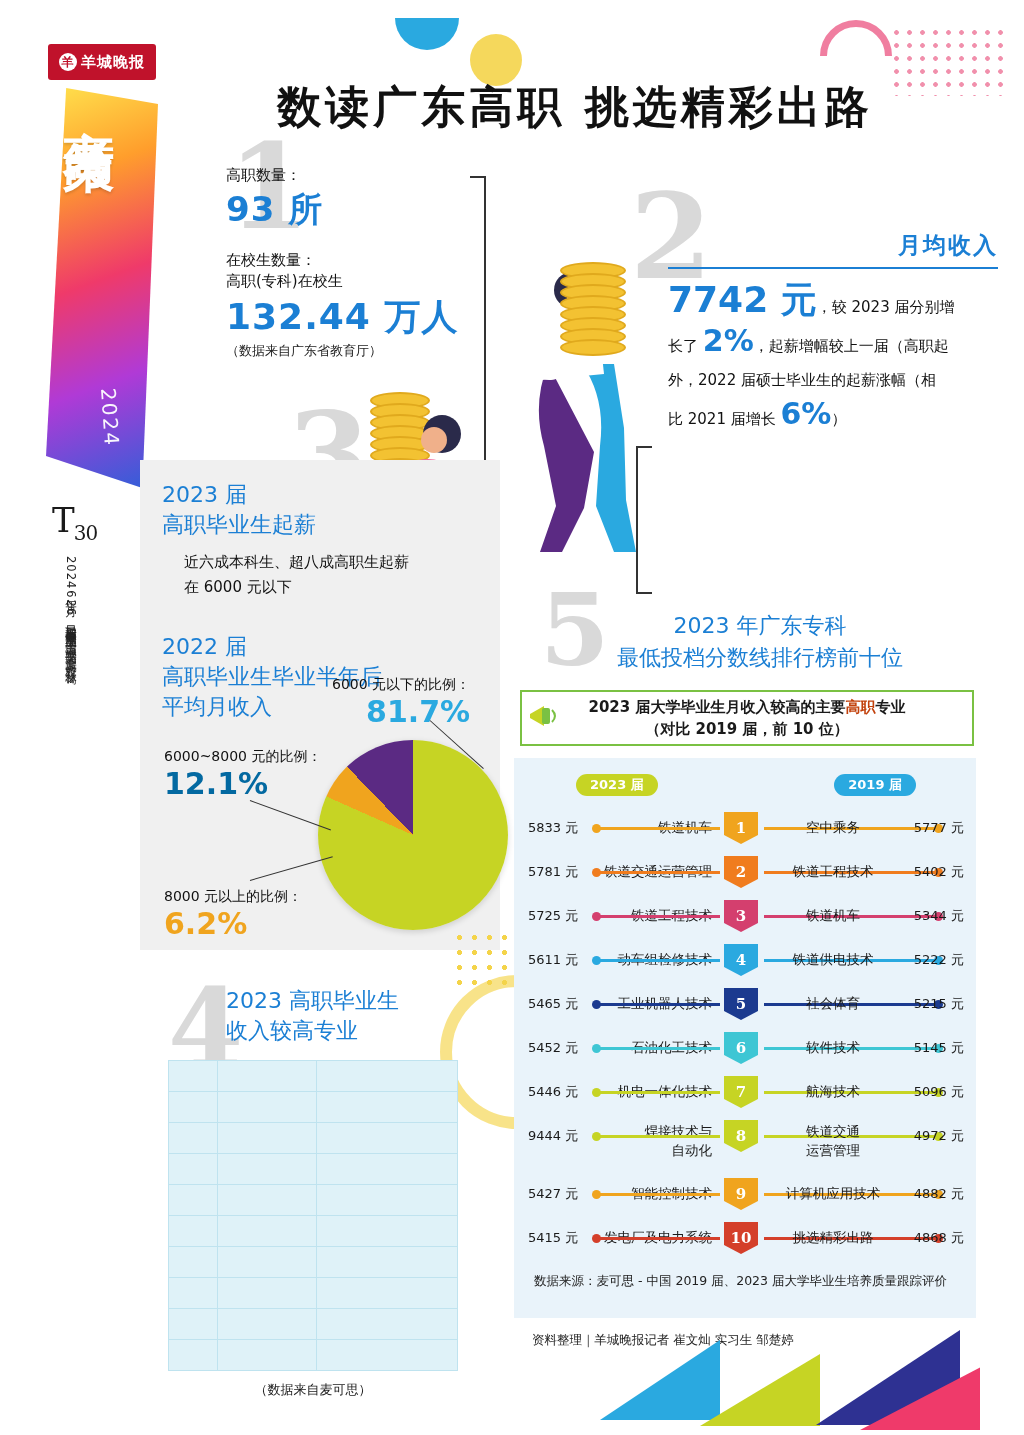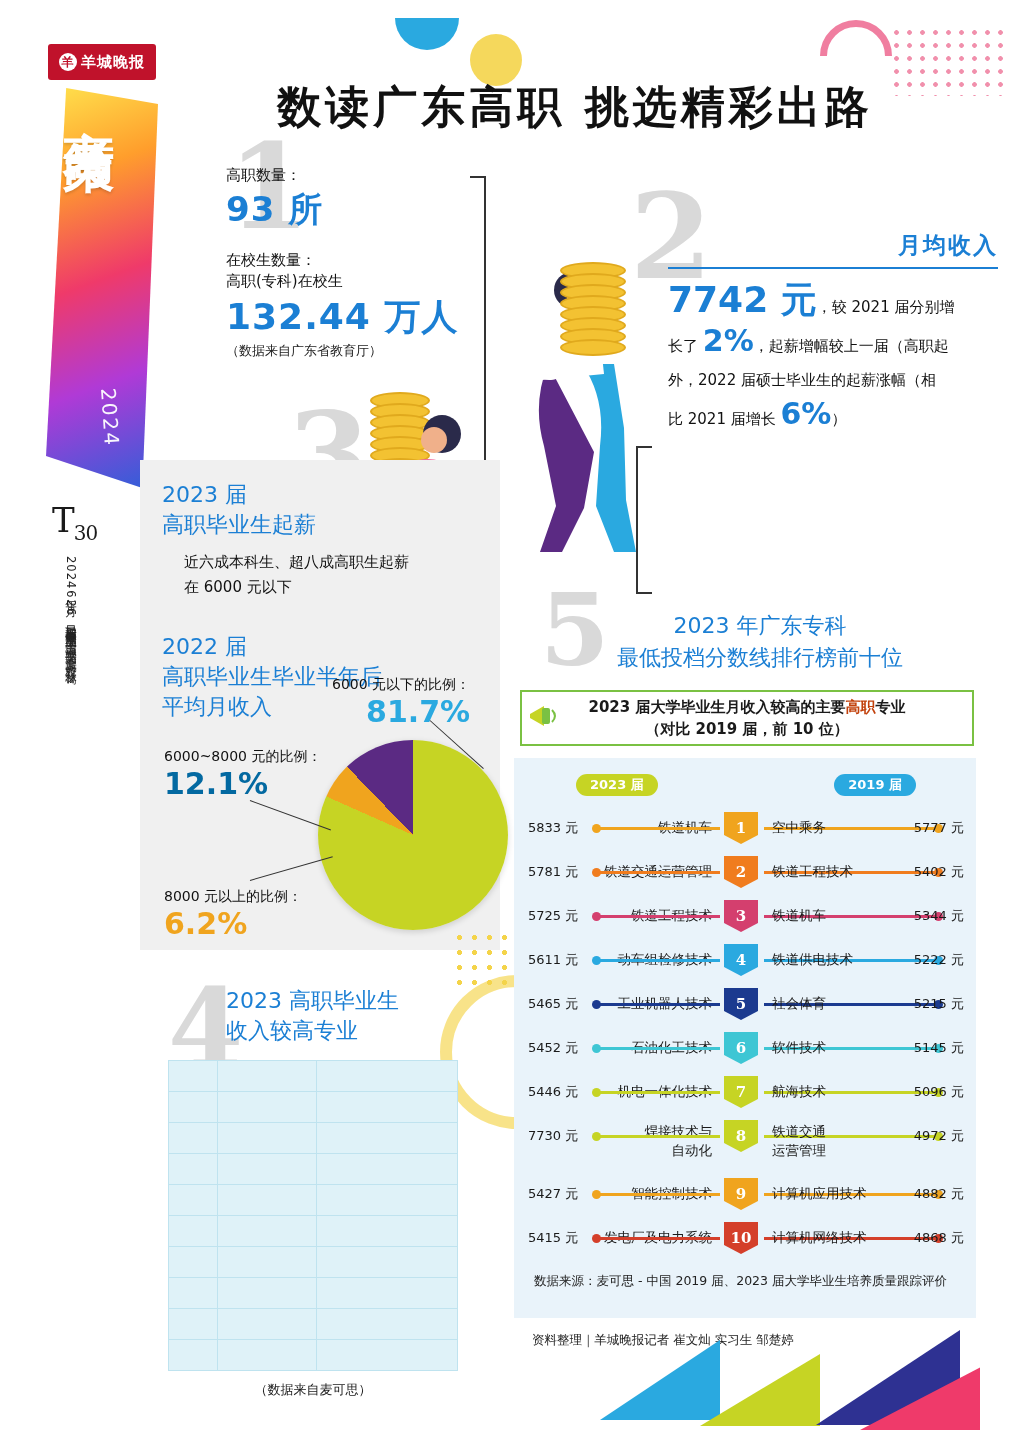--- a/index.html
+++ b/index.html
@@ -111,21 +111,21 @@
 
   .panel{position:absolute;left:514px;top:758px;width:462px;height:560px;background:#e9f3fa;}
   .chip{position:absolute;top:16px;height:22px;line-height:22px;border-radius:11px;
     color:#fff;font-size:13px;font-weight:bold;padding:0 14px;}
   .chip.left{left:62px;background:#c6d424;color:#fff;}
   .chip.right{right:60px;background:#2aa9e0;}
   .rowwrap{position:absolute;left:0;top:48px;width:462px;}
   .row{position:relative;height:44px;}
   .row .lamt{position:absolute;left:14px;top:13px;width:66px;text-align:left;font-size:13px;}
   .row .lmaj{position:absolute;left:78px;top:13px;width:120px;text-align:right;font-size:13.5px;}
-  .row .rmaj{position:absolute;left:258px;top:13px;width:122px;text-align:left;font-size:13.5px;}
+  .row .rmaj{position:absolute;left:258px;top:13px;width:122px;text-align:center;font-size:13.5px;}
   .row .ramt{position:absolute;right:12px;top:13px;width:66px;text-align:right;font-size:13px;}
   .row .badge{position:absolute;left:210px;top:6px;width:34px;height:32px;color:#fff;
     display:flex;align-items:center;justify-content:center;font-size:15px;font-weight:bold;
     font-family:"DejaVu Serif","Liberation Serif",serif;}
   .row .lbar{position:absolute;left:84px;top:21px;height:3px;}
   .row .rbar{position:absolute;left:250px;top:21px;height:3px;}
   .row .ldot,.row .rdot{position:absolute;top:18px;width:9px;height:9px;border-radius:50%;}
   .row.tall{height:58px;}
   .row.tall .lmaj,.row.tall .rmaj{top:8px;line-height:19px;}
   .panel .foot{position:absolute;left:20px;bottom:28px;font-size:12.5px;color:#222;}
@@ -237,21 +237,21 @@
       <rect x="34" y="78" width="30" height="14" rx="7" fill="#f0b08a"></rect>
     </svg>
   </div>
 
   <div class="bracket2"></div>
   <div class="sec2">
     <div class="hd">月均收入</div>
     <div class="rule"></div>
     <div class="body">
       <div>
-        <span class="big">7742 元</span><span>，较 2021 届分别增</span>
+        <span class="big">7742 元</span><span>，较 2023 届分别增</span>
       </div>
       <div>
         <span>长了</span>
         <span class="num">2%</span><span>，起薪增幅较上一届（高职起</span>
       </div>
       <div>外，2022 届硕士毕业生的起薪涨幅（相</div>
       <div>
         <span>比 2021 届增长</span>
         <span class="num">6%</span><span>）</span>
       </div>
@@ -448,21 +448,21 @@
           <span class="lmaj">机电一体化技术</span>
           <span class="lbar" style="width:122px;background:#c6d424"></span>
           <span class="ldot" style="left:78px;background:#c6d424"></span>
           <span class="badge" style="background:#c6d424;clip-path:polygon(0 0,100% 0,100% 72%,50% 100%,0 72%)">7</span>
           <span class="rbar" style="width:176px;background:#c6d424"></span>
           <span class="rdot" style="left:420px;background:#c6d424"></span>
           <span class="rmaj">航海技术</span>
           <span class="ramt">5096 元</span>
         </div>
         <div class="row tall">
-          <span class="lamt">7730 元</span>
+          <span class="lamt">9444 元</span>
           <span class="lmaj">焊接技术与<br>自动化</span>
           <span class="lbar" style="width:122px;background:#c6d424"></span>
           <span class="ldot" style="left:78px;background:#c6d424"></span>
           <span class="badge" style="background:#c6d424;clip-path:polygon(0 0,100% 0,100% 72%,50% 100%,0 72%)">8</span>
           <span class="rbar" style="width:176px;background:#c6d424"></span>
           <span class="rdot" style="left:420px;background:#c6d424"></span>
           <span class="rmaj">铁道交通<br>运营管理</span>
           <span class="ramt">4972 元</span>
         </div>
         <div class="row">
@@ -477,21 +477,21 @@
           <span class="ramt">4882 元</span>
         </div>
         <div class="row">
           <span class="lamt">5415 元</span>
           <span class="lmaj">发电厂及电力系统</span>
           <span class="lbar" style="width:122px;background:#d43f2a"></span>
           <span class="ldot" style="left:78px;background:#d43f2a"></span>
           <span class="badge" style="background:#d43f2a;clip-path:polygon(0 0,100% 0,100% 72%,50% 100%,0 72%)">10</span>
           <span class="rbar" style="width:176px;background:#d43f2a"></span>
           <span class="rdot" style="left:420px;background:#d43f2a"></span>
-          <span class="rmaj">计算机网络技术</span>
+          <span class="rmaj">挑选精彩出路</span>
           <span class="ramt">4868 元</span>
         </div>
       </div>
     <div class="foot">数据来源：麦可思 - 中国 2019 届、2023 届大学毕业生培养质量跟踪评价</div>
   </div>
 
   <div class="credit">资料整理｜羊城晚报记者 崔文灿 实习生 邹楚婷</div>
 
   <div class="b1 deco"></div>
   <div class="b2 deco"></div>

